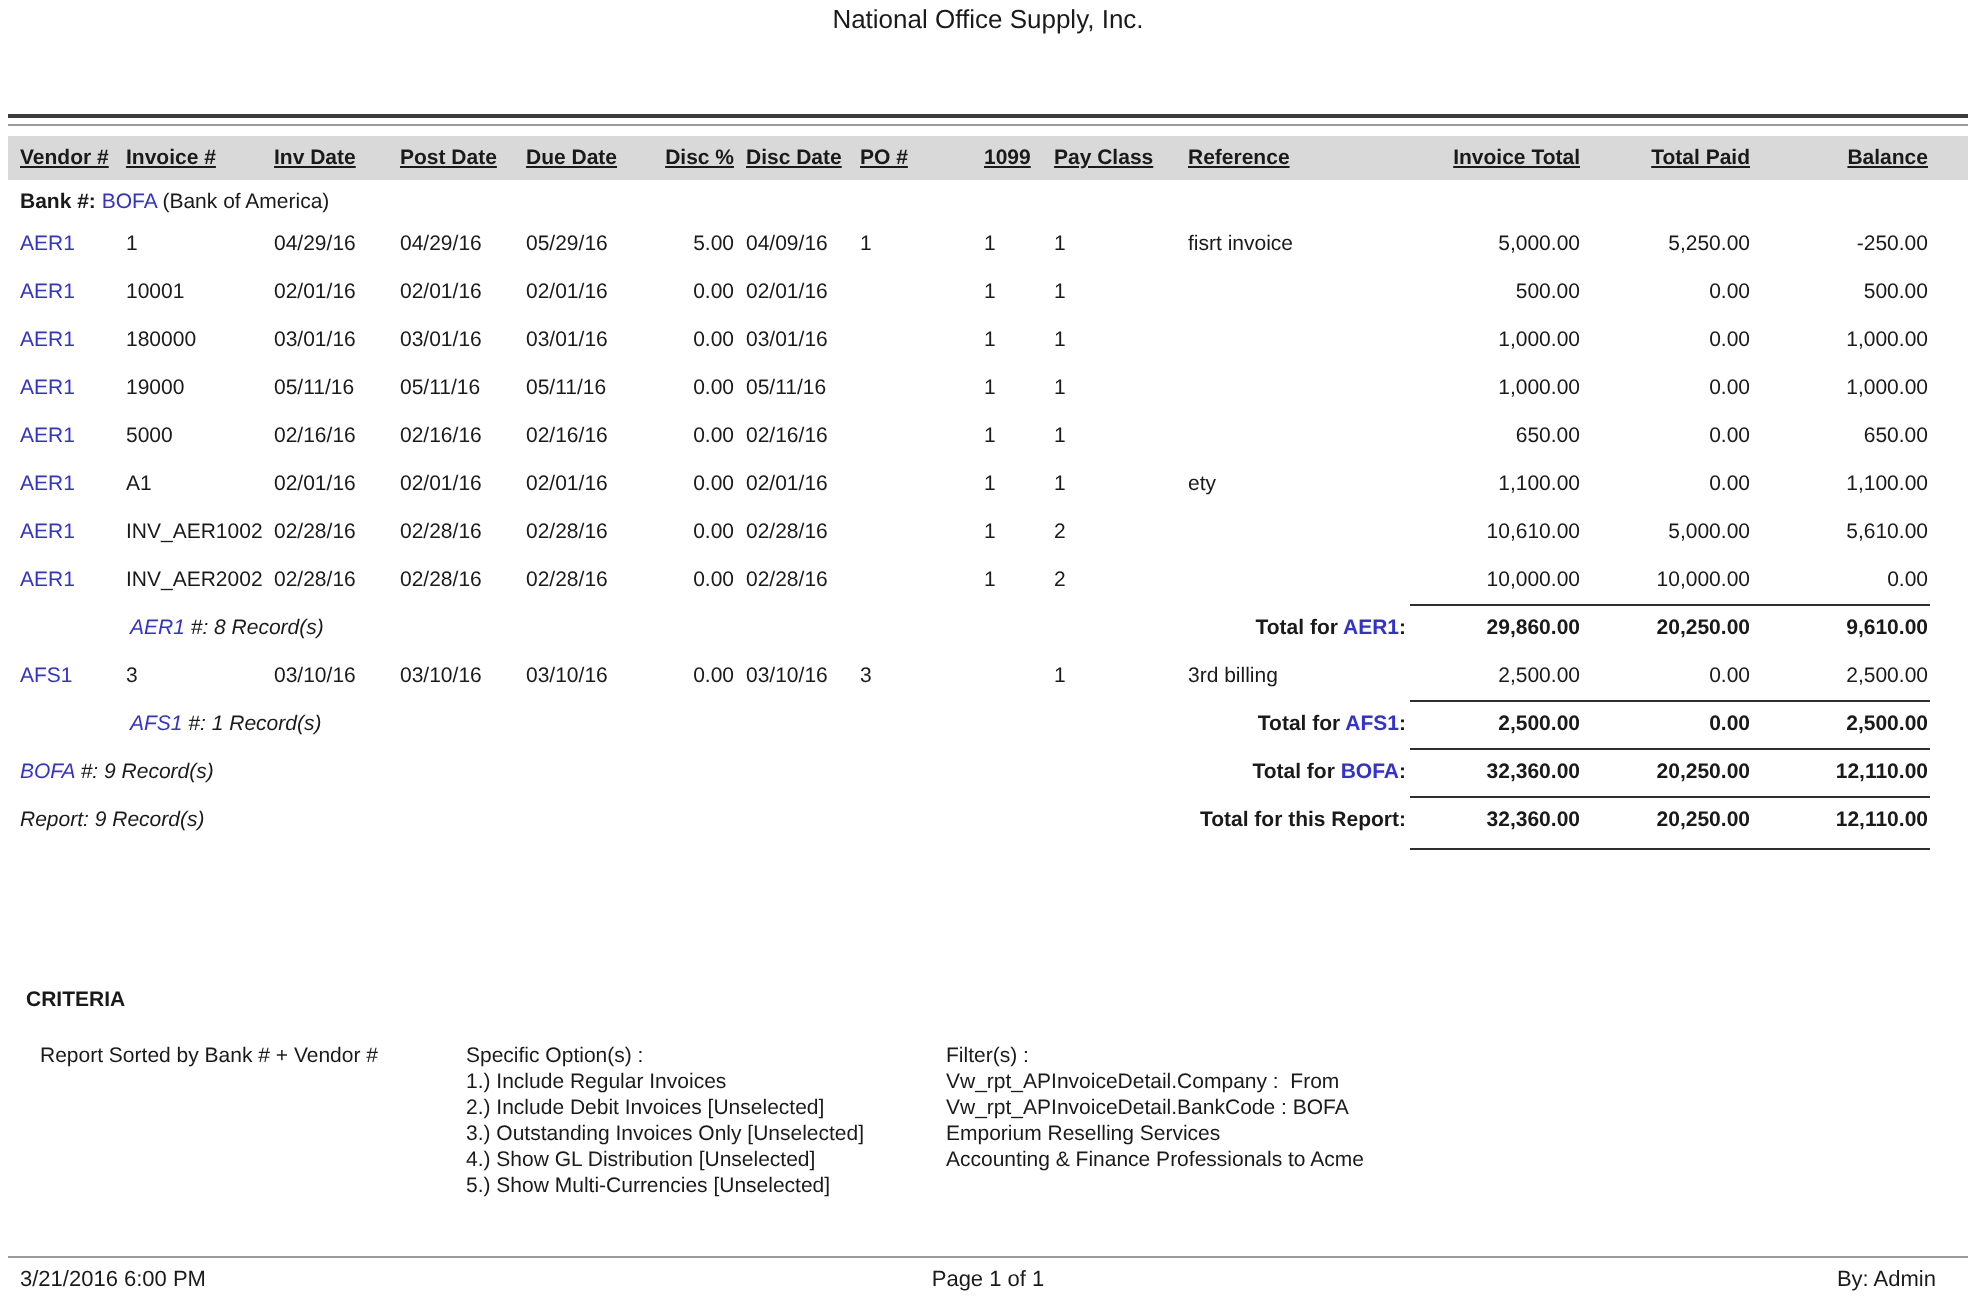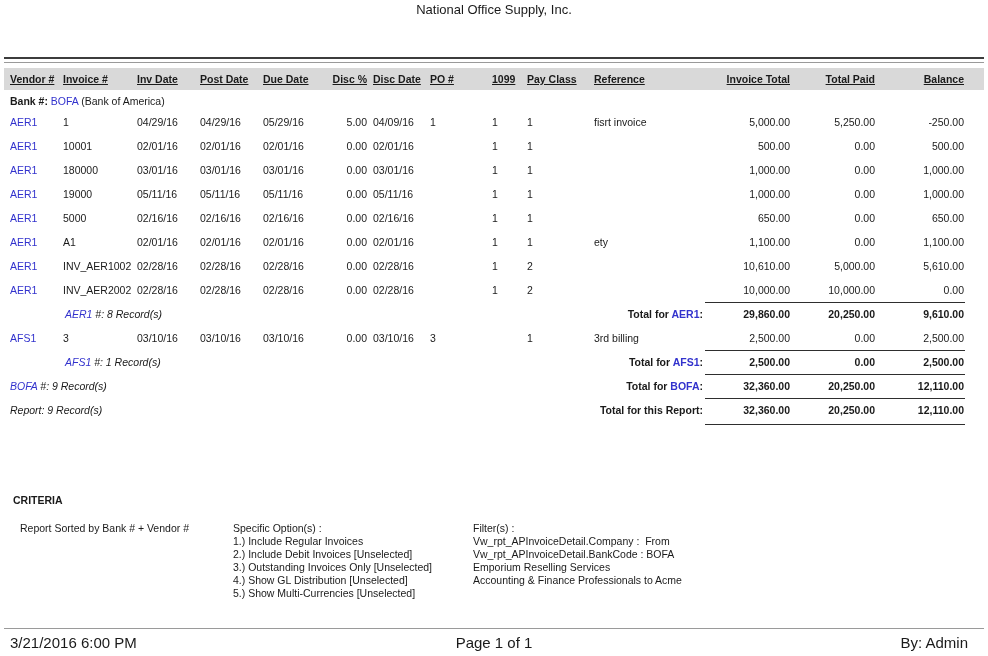--- a/index.html
+++ b/index.html
@@ -31,21 +31,21 @@
   .italic{font-style:italic;}
   .trule{position:absolute;left:705px;width:260px;top:0;height:0;border-top:1px solid #2e2e2e;}
   .final-rule{position:absolute;left:705px;width:260px;top:424px;height:1px;background:#2e2e2e;}
   .criteria-heading{position:absolute;left:13px;top:494px;font-size:10.5px;font-weight:bold;}
   .crit-block{position:absolute;top:522px;font-size:10.5px;line-height:13px;}
   .crit-block div{white-space:pre;}
   .crit-sort{left:20px;}
   .crit-options{left:233px;}
   .crit-filters{left:473px;}
   .footer-rule{position:absolute;left:4px;right:4px;top:628px;height:1px;background:#9a9a9a;}
-  .ftxt{position:absolute;top:634px;font-size:15px;white-space:nowrap;}
+  .ftxt{position:absolute;top:634px;font-size:11px;white-space:nowrap;}
   .footer-left{left:10px;}
   .footer-center{left:0;width:100%;text-align:center;}
   .footer-right{right:20px;margin-left:44px;}
 </style>
 </head>
 <body>
 
 <div class="page">
 
   <div class="company">National Office Supply, Inc.</div>

